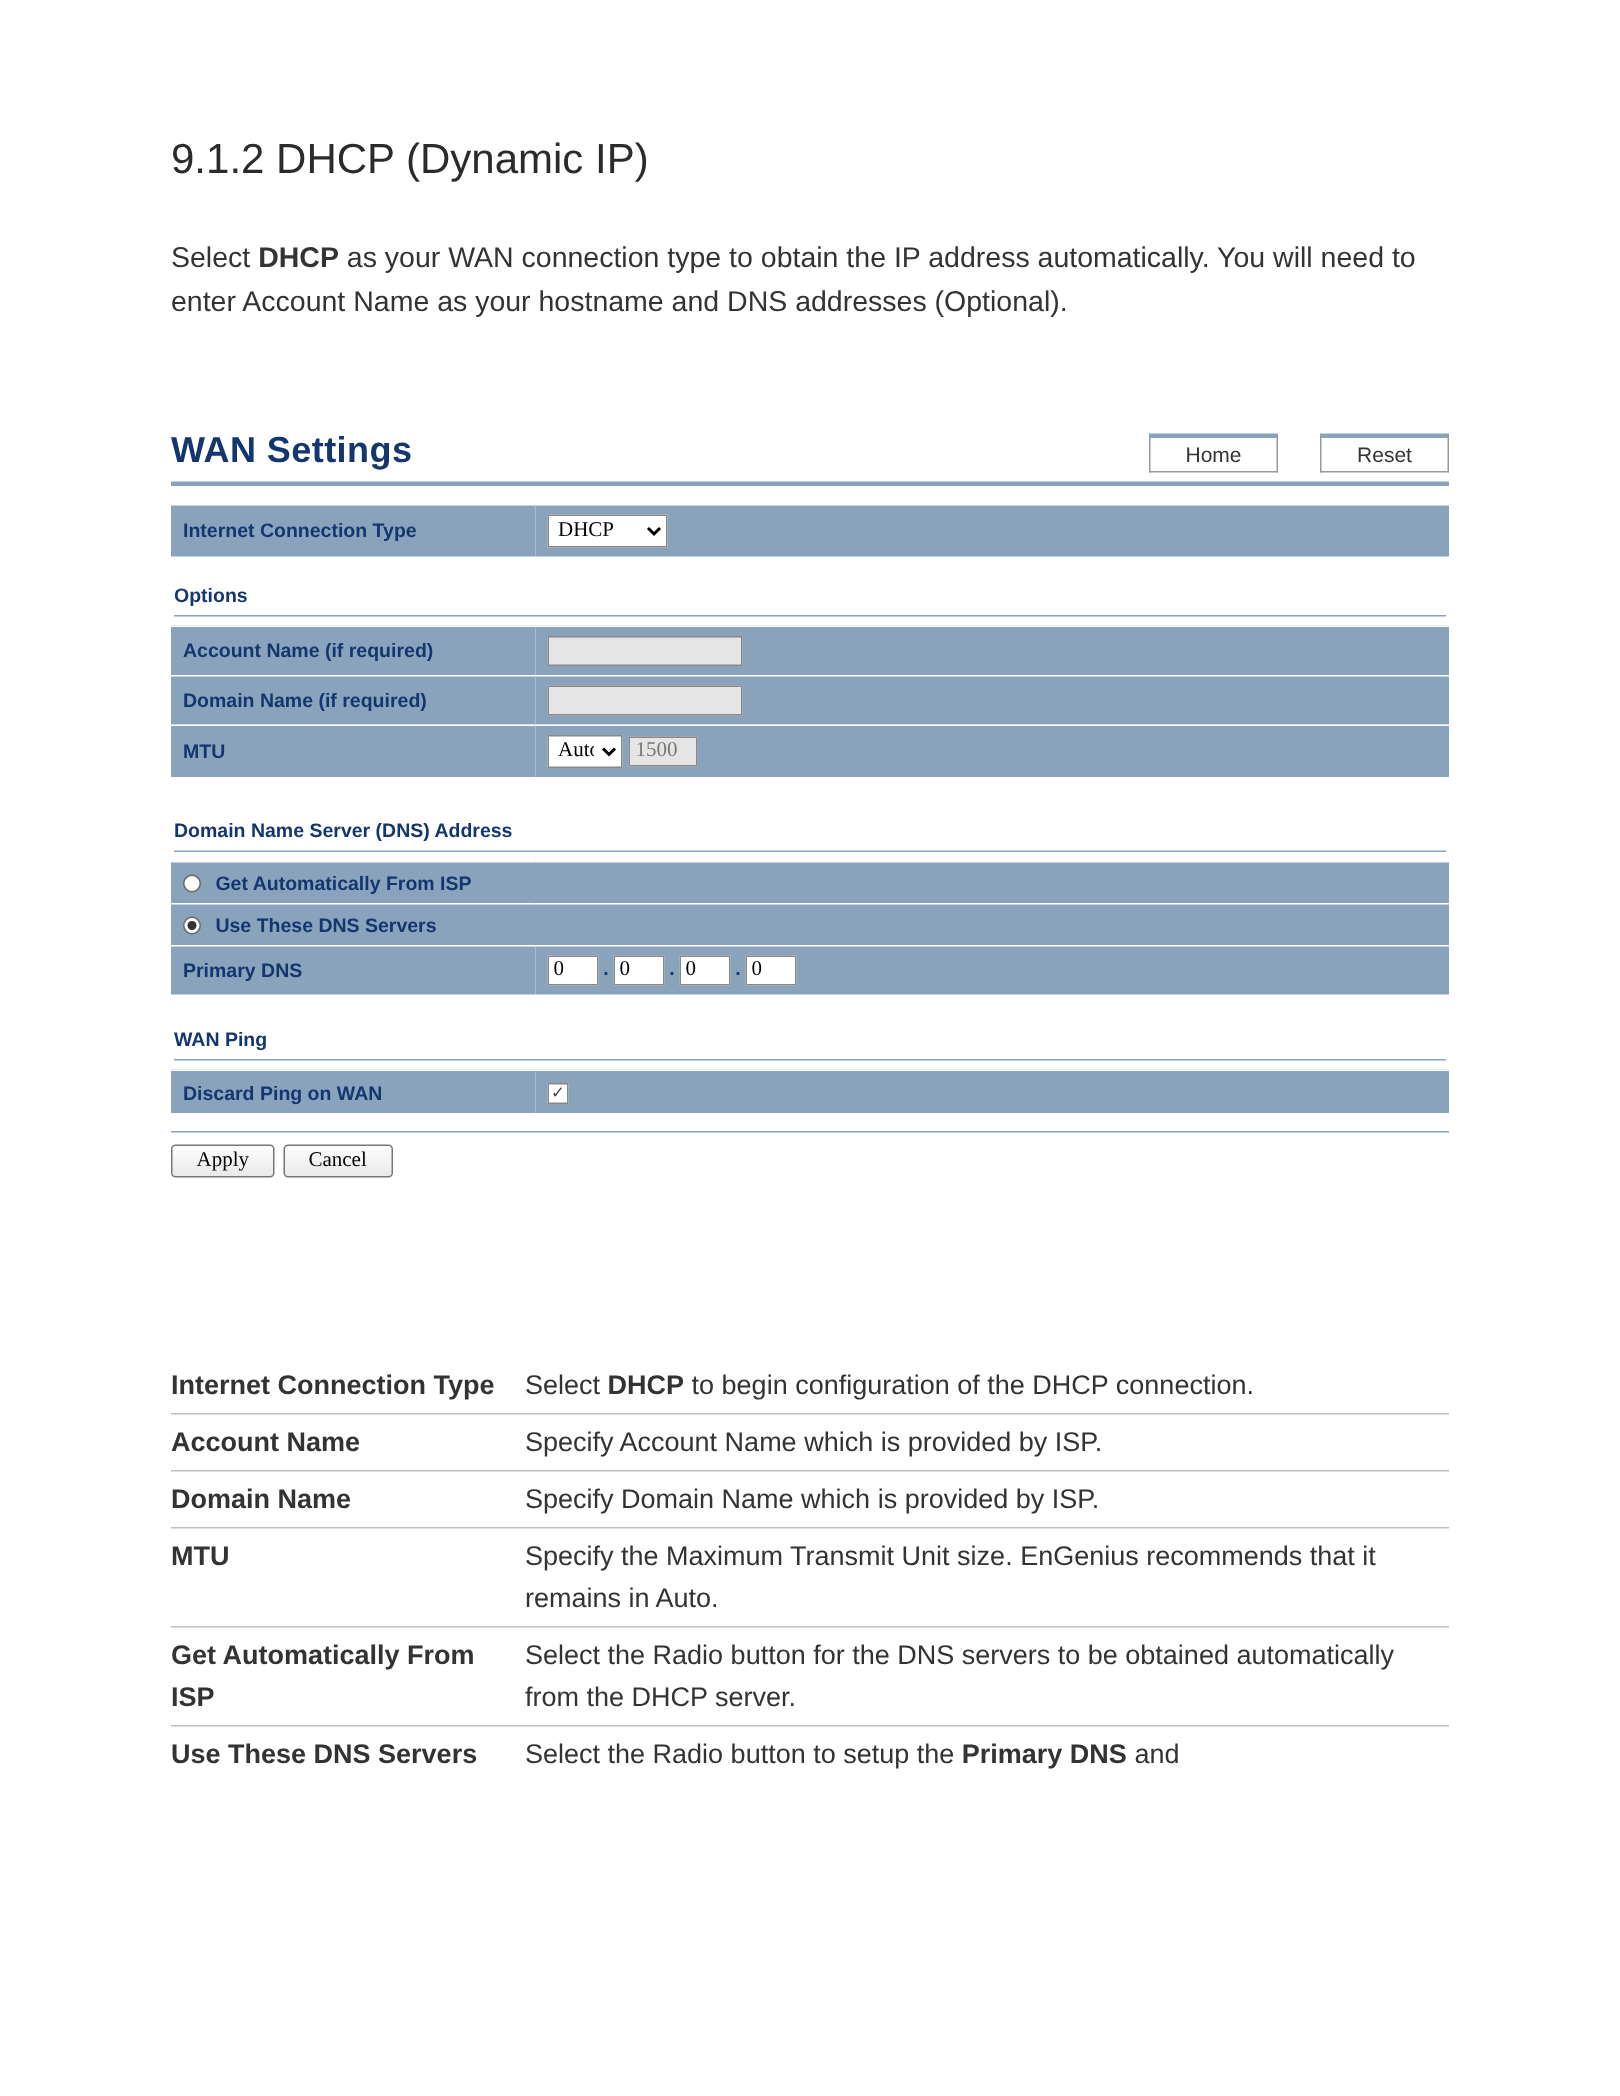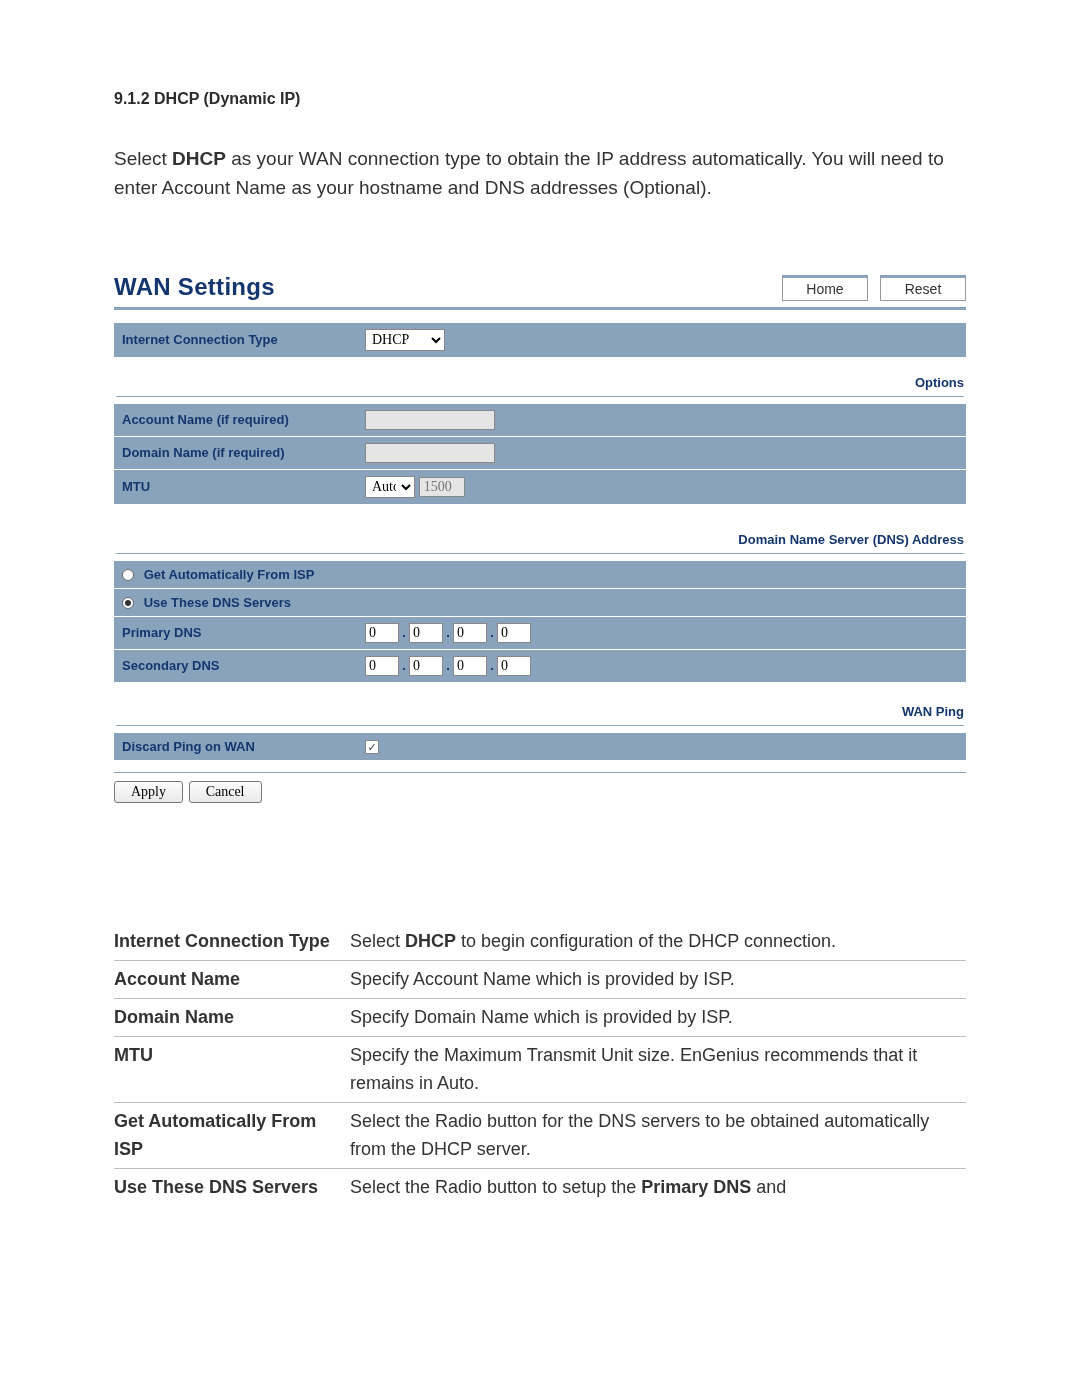--- a/index.html
+++ b/index.html
@@ -5,22 +5,22 @@
   * { box-sizing: border-box; }
   body {
     margin: 0;
     padding: 90px 114px 40px 114px;
     font-family: "Segoe UI", Arial, sans-serif;
     color: #222;
     background: #fff;
     width: 1080px;
   }
   .section-heading {
-    font-size: 16px;
-    font-weight: 700;
+    font-size: 28px;
+    font-weight: 400;
     margin: 0 0 36px 0;
     color: #2b2b2b;
   }
   .intro {
     font-size: 19px;
     line-height: 1.55;
     margin: 0 0 70px 0;
     color: #333;
   }
   .intro b { font-weight: 700; }
@@ -39,21 +39,21 @@
     border-bottom: 3px solid #8aa3bd;
     padding-bottom: 6px;
     margin-bottom: 12px;
   }
   .panel-title {
     font-size: 24px;
     font-weight: 700;
     color: #14366e;
     letter-spacing: .3px;
   }
-  .panel-buttons { display: flex; gap: 12px; }
+  .panel-buttons { display: flex; gap: 28px; }
   .topbtn {
     width: 86px;
     height: 26px;
     background: #fff;
     border: 1px solid #999;
     border-top: 3px solid #8aa3bd;
     display: flex;
     align-items: center;
     justify-content: center;
     font-size: 14px;
@@ -79,21 +79,20 @@
   }
   .row-table td.field { color:#14366e; }
 
   .subheading {
     font-weight: 700;
     font-size: 13px;
     color: #14366e;
     margin: 18px 2px 6px 2px;
     border-bottom: 1px solid #8aa3bd;
     padding-bottom: 6px;
-    text-align: right;
   }
 
   select.native {
     font-family: "Times New Roman", serif;
     font-size: 14px;
     height: 22px;
     border: 1px solid #888;
     background: #fff;
     padding: 0 2px;
   }
@@ -229,26 +228,20 @@
         <span class="radio checked"></span>
         <span>Use These DNS Servers</span>
       </td>
     </tr>
     <tr>
       <td class="label">Primary DNS</td>
       <td class="field">
         <input class="oct" value="0" style=""><span class="dotsep">.</span><input class="oct" value="0" style=""><span class="dotsep">.</span><input class="oct" value="0" style=""><span class="dotsep">.</span><input class="oct" value="0" style="">
       </td>
     </tr>
-    <tr>
-      <td class="label">Secondary DNS</td>
-      <td class="field">
-        <input class="oct" value="0" style=""><span class="dotsep">.</span><input class="oct" value="0" style=""><span class="dotsep">.</span><input class="oct" value="0" style=""><span class="dotsep">.</span><input class="oct" value="0" style="">
-      </td>
-    </tr>
   </tbody>
     </table>
 
   <div class="subheading" style="margin-top:22px">WAN Ping</div>
 
   <table class="row-table">
     <tbody>
         <tr>
       <td class="label">Discard Ping on WAN</td>
       <td class="field"><span class="checkbox checked"></span></td>

